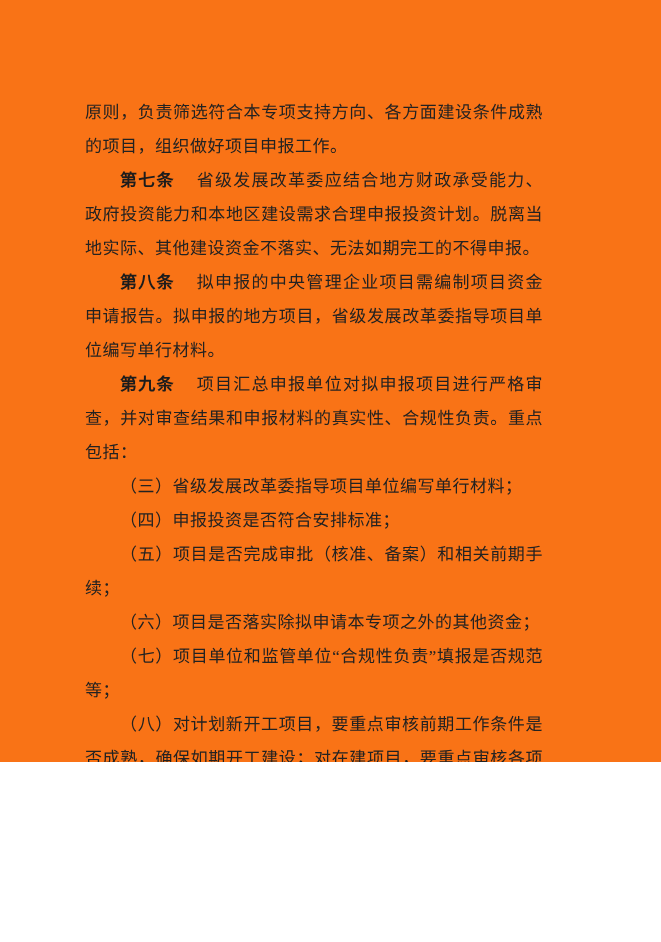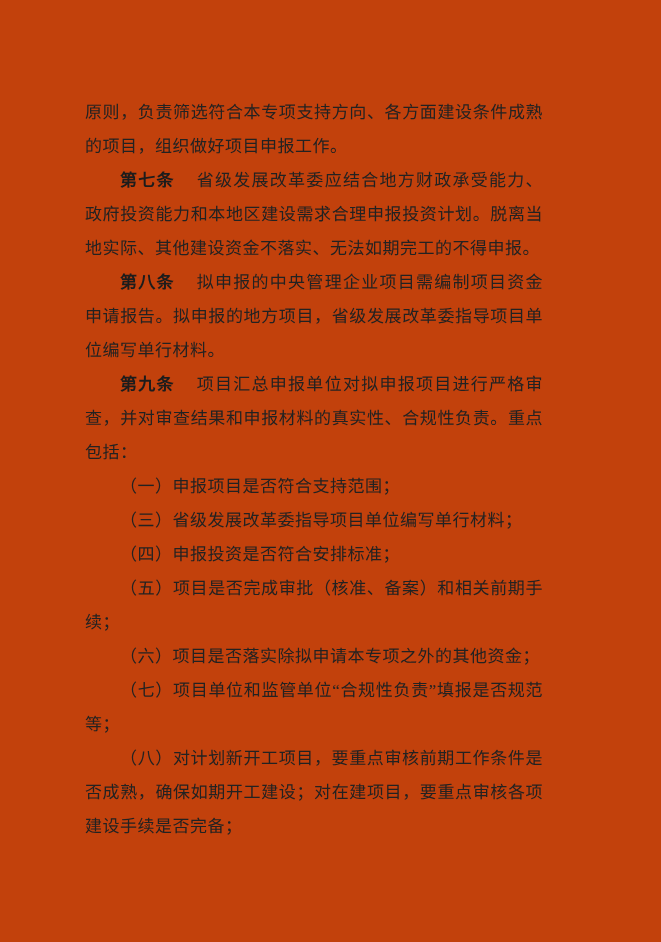--- a/index.html
+++ b/index.html
@@ -4,22 +4,22 @@
 <style>
   html, body {
     margin: 0;
     padding: 0;
     background: #ffffff;
   }
   .page {
     position: relative;
     box-sizing: border-box;
     width: 661px;
-    height: 942px;
-    background: #c2410c;
+    height: 762px;
+    background: #f97316;
     padding: 96px 118px 0 85px;
     font-family: "Liberation Serif", "DejaVu Serif", serif;
     font-size: 17px;
     line-height: 34px;
     letter-spacing: 0.5px;
     color: #222222;
     text-align: justify;
     overflow: hidden;
   }
   p.para {
@@ -42,21 +42,20 @@
 <div class="page">
 
   <p class="para cont"><span>原则，负责筛选符合本专项支持方向、各方面建设条件成熟的项目，组织做好项目申报工作。</span></p>
 
   <p class="para article"><b class="prefix">第七条</b><span>省级发展改革委应结合地方财政承受能力、政府投资能力和本地区建设需求合理申报投资计划。脱离当地实际、其他建设资金不落实、无法如期完工的不得申报。</span></p>
 
   <p class="para article"><b class="prefix">第八条</b><span>拟申报的中央管理企业项目需编制项目资金申请报告。拟申报的地方项目，省级发展改革委指导项目单位编写单行材料。</span></p>
 
   <p class="para article"><b class="prefix">第九条</b><span>项目汇总申报单位对拟申报项目进行严格审查，并对审查结果和申报材料的真实性、合规性负责。重点包括：</span></p>
 
-  <p class="para item"><span>（一）申报项目是否符合支持范围；</span></p>
   <p class="para item"><span>（三）省级发展改革委指导项目单位编写单行材料；</span></p>
   <p class="para item"><span>（四）申报投资是否符合安排标准；</span></p>
   <p class="para item"><span>（五）项目是否完成审批（核准、备案）和相关前期手续；</span></p>
   <p class="para item"><span>（六）项目是否落实除拟申请本专项之外的其他资金；</span></p>
   <p class="para item"><span>（七）项目单位和监管单位“合规性负责”填报是否规范等；</span></p>
   <p class="para item"><span>（八）对计划新开工项目，要重点审核前期工作条件是否成熟，确保如期开工建设；对在建项目，要重点审核各项建设手续是否完备；</span></p>
 
 </div>
 
 </body></html>

